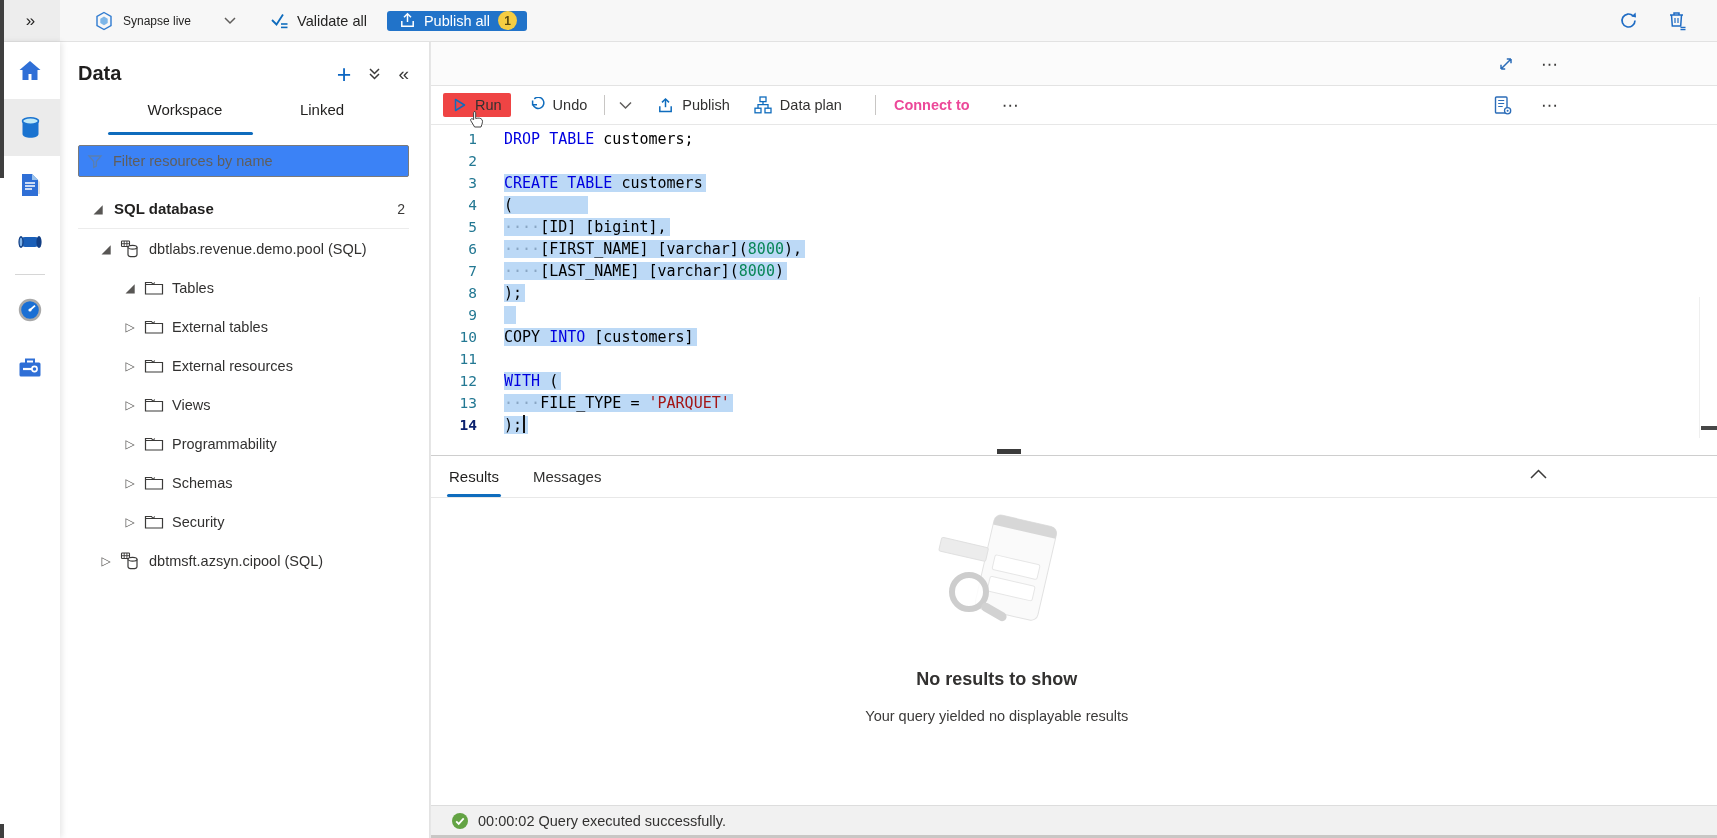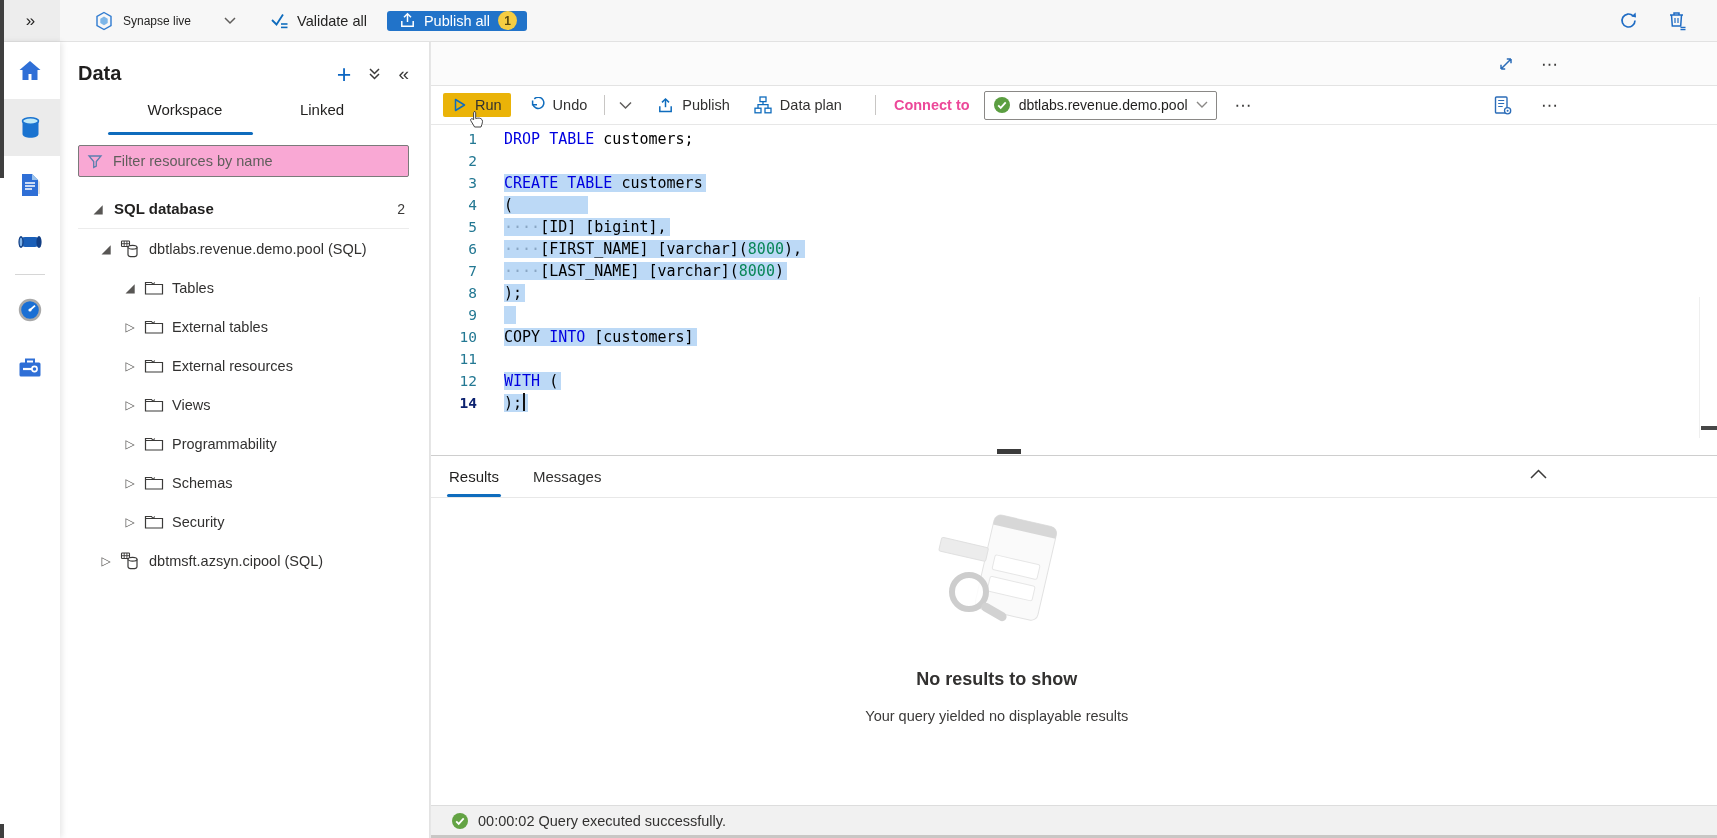--- a/index.html
+++ b/index.html
@@ -40,21 +40,21 @@
   .dp-title{font-size:20px;font-weight:700;color:#201f1e;}
   .dp-header-icons{margin-left:auto;display:flex;align-items:center;gap:16px;}
   .plus-glyph{font-size:25px;font-weight:300;color:#0c66c2;line-height:20px;}
   .collapse-glyph{font-size:19px;color:#3b3a39;}
   .dp-tabs{position:relative;height:46px;margin-top:4px;}
   .dp-tab{position:absolute;top:12px;font-size:15px;color:#201f1e;text-align:center;}
   .dp-tab.t0{left:55px;width:140px;font-weight:400;}
   .dp-tab.t1{left:212px;width:100px;}
   .dp-underline{position:absolute;left:48px;bottom:0;width:145px;height:3px;background:#0f6cbd;border-radius:2px;}
   .filterbox{margin:10px 20px 0 18px;height:30px;border:1px solid #7a7a7a;border-radius:2px;
-             display:flex;align-items:center;padding:0 8px;gap:8px;background:#f9a8d4;}
+             display:flex;align-items:center;padding:0 8px;gap:8px;background:#3b82f6;}
   .filterbox input{border:none;outline:none;flex:1;font-size:14.5px;font-family:"Liberation Sans",sans-serif;
                    color:#323130;background:transparent;}
   .filterbox input::placeholder{color:#605e5c;}
   .tree{margin-top:12px;}
   .tree-row{height:39px;display:flex;align-items:center;font-size:14.5px;color:#323130;}
   .twisty{width:16px;font-size:12px;color:#585654;text-align:center;flex:0 0 16px;}
   .lvl0 .twisty{margin-left:30px;}
   .lvl1 .twisty{margin-left:38px;}
   .lvl2 .twisty{margin-left:62px;}
   .ticon{margin-left:6px;flex:0 0 20px;}
@@ -70,21 +70,21 @@
   .doc-tab{position:absolute;left:0;top:0;height:44px;width:220px;background:#fff;border-right:1px solid #e3e3e3;
            box-sizing:border-box;display:flex;align-items:center;padding:0 14px 0 16px;z-index:2;}
   .doc-tab-title{margin-left:10px;font-size:14.5px;font-weight:700;color:#201f1e;}
   .dirty-dot{margin-left:auto;width:9px;height:9px;border-radius:50%;background:#1b1a19;}
   .tabrow-right{position:absolute;right:158px;top:0;height:44px;display:flex;align-items:center;gap:26px;}
   .ellipsis-glyph{font-size:17px;color:#3b3a39;letter-spacing:1px;}
 
   .toolbar{height:39px;display:flex;align-items:center;border-bottom:1px solid #e7e7e7;box-sizing:border-box;
            padding-left:12px;font-size:14.5px;color:#323130;position:relative;}
   .tb-btn{display:flex;align-items:center;gap:8px;padding:4px 9px;border-radius:2px;}
-  .tb-btn.hover{background:#eab308;justify-content:flex-end;}
+  .tb-btn.hover{background:#ef4444;justify-content:flex-end;}
   .tb-divider{width:1px;height:20px;background:#c8c6c4;margin:0 8px;}
   .connect-label{font-weight:700;color:#ec4899;margin:0 14px 0 10px;}
   .pool-dd{display:flex;align-items:center;gap:8px;height:29px;border:1px solid #8a8886;border-radius:2px;
            padding:0 8px;background:#fff;min-width:232px;box-sizing:border-box;}
   .pool-name{font-size:14px;color:#201f1e;white-space:nowrap;}
   .toolbar-right{position:absolute;right:158px;display:flex;align-items:center;gap:28px;}
 
   
   .editor{position:relative;height:313px;padding-top:3px;box-sizing:border-box;overflow:hidden;}
   .cline{display:flex;height:22px;line-height:22px;font-family:"DejaVu Sans Mono",monospace;font-size:15px;}
@@ -448,34 +448,20 @@
             <rect x="6" y="1" width="6" height="4.6" fill="none" stroke="#0f6cbd" stroke-width="1.3"></rect>
             <rect x="1" y="12.2" width="6" height="4.6" fill="none" stroke="#0f6cbd" stroke-width="1.3"></rect>
             <rect x="11" y="12.2" width="6" height="4.6" fill="none" stroke="#0f6cbd" stroke-width="1.3"></rect>
             <path d="M9 5.6v3M4 12.2V8.6h10v3.6" fill="none" stroke="#0f6cbd" stroke-width="1.3"></path>
           </svg>
       </span>
       <span>Data plan</span>
     </div>
     <div class="tb-divider" style="margin-left:24px;"></div>
     <span class="connect-label">Connect to</span>
-    <div class="pool-dd">
-      <span>
-        <svg width="18" height="18" viewBox="0 0 18 18">
-            <circle cx="9" cy="9" r="8" fill="#5b9e41"></circle>
-            <path d="M5.2 9.4l2.5 2.5 5-5.6" fill="none" stroke="#fff" stroke-width="1.8"></path>
-          </svg>
-      </span>
-      <span class="pool-name">dbtlabs.revenue.demo.pool</span>
-      <span style="margin-left:auto;">
-        <svg width="12" height="8" viewBox="0 0 12 8">
-            <polyline points="1,1 6,6 11,1" fill="none" stroke="#8a8886" stroke-width="1.4"></polyline>
-          </svg>
-      </span>
-    </div>
     <span class="ellipsis-glyph" style="margin-left:18px;">⋯</span>
     <div class="toolbar-right">
       <span>
         <svg width="21" height="21" viewBox="0 0 21 21">
             <rect x="3.5" y="2" width="11.5" height="16" rx="1" fill="none" stroke="#2b6cb8" stroke-width="1.4"></rect>
             <path d="M6.2 5.5h6M6.2 8.5h6M6.2 11.5h4.5" stroke="#2b6cb8" stroke-width="1.2"></path>
             <circle cx="15.6" cy="15.8" r="3.1" fill="#fff" stroke="#2b6cb8" stroke-width="1.3"></circle>
             <circle cx="15.6" cy="15.8" r="1" fill="#2b6cb8"></circle>
           </svg>
       </span>
@@ -524,20 +510,24 @@
         <div class="cline">
     <span class="ln">10</span>
     <span class="ct"><span class="selwrap"><span class="c-d">COPY </span><span class="c-k">INTO</span><span class="c-d"> [customers]</span></span></span>
   </div>
         <div class="cline">
     <span class="ln">11</span>
   </div>
         <div class="cline">
     <span class="ln">12</span>
     <span class="ct"><span class="selwrap"><span class="c-k">WITH</span><span class="c-d"> (</span></span></span>
+  </div>
+        <div class="cline">
+    <span class="ln">13</span>
+    <span class="ct"><span class="selwrap"><span class="c-w">····</span><span class="c-d">FILE_TYPE = </span><span class="c-s">'PARQUET'</span></span></span>
   </div>
         <div class="cline active">
     <span class="ln">14</span>
     <span class="ct"><span class="selwrap"><span class="c-d">);</span><span class="caret"></span></span></span>
   </div>
       </div>
     <div class="scroll-track"></div>
     <div class="scroll-marker"></div>
   </div>
 

